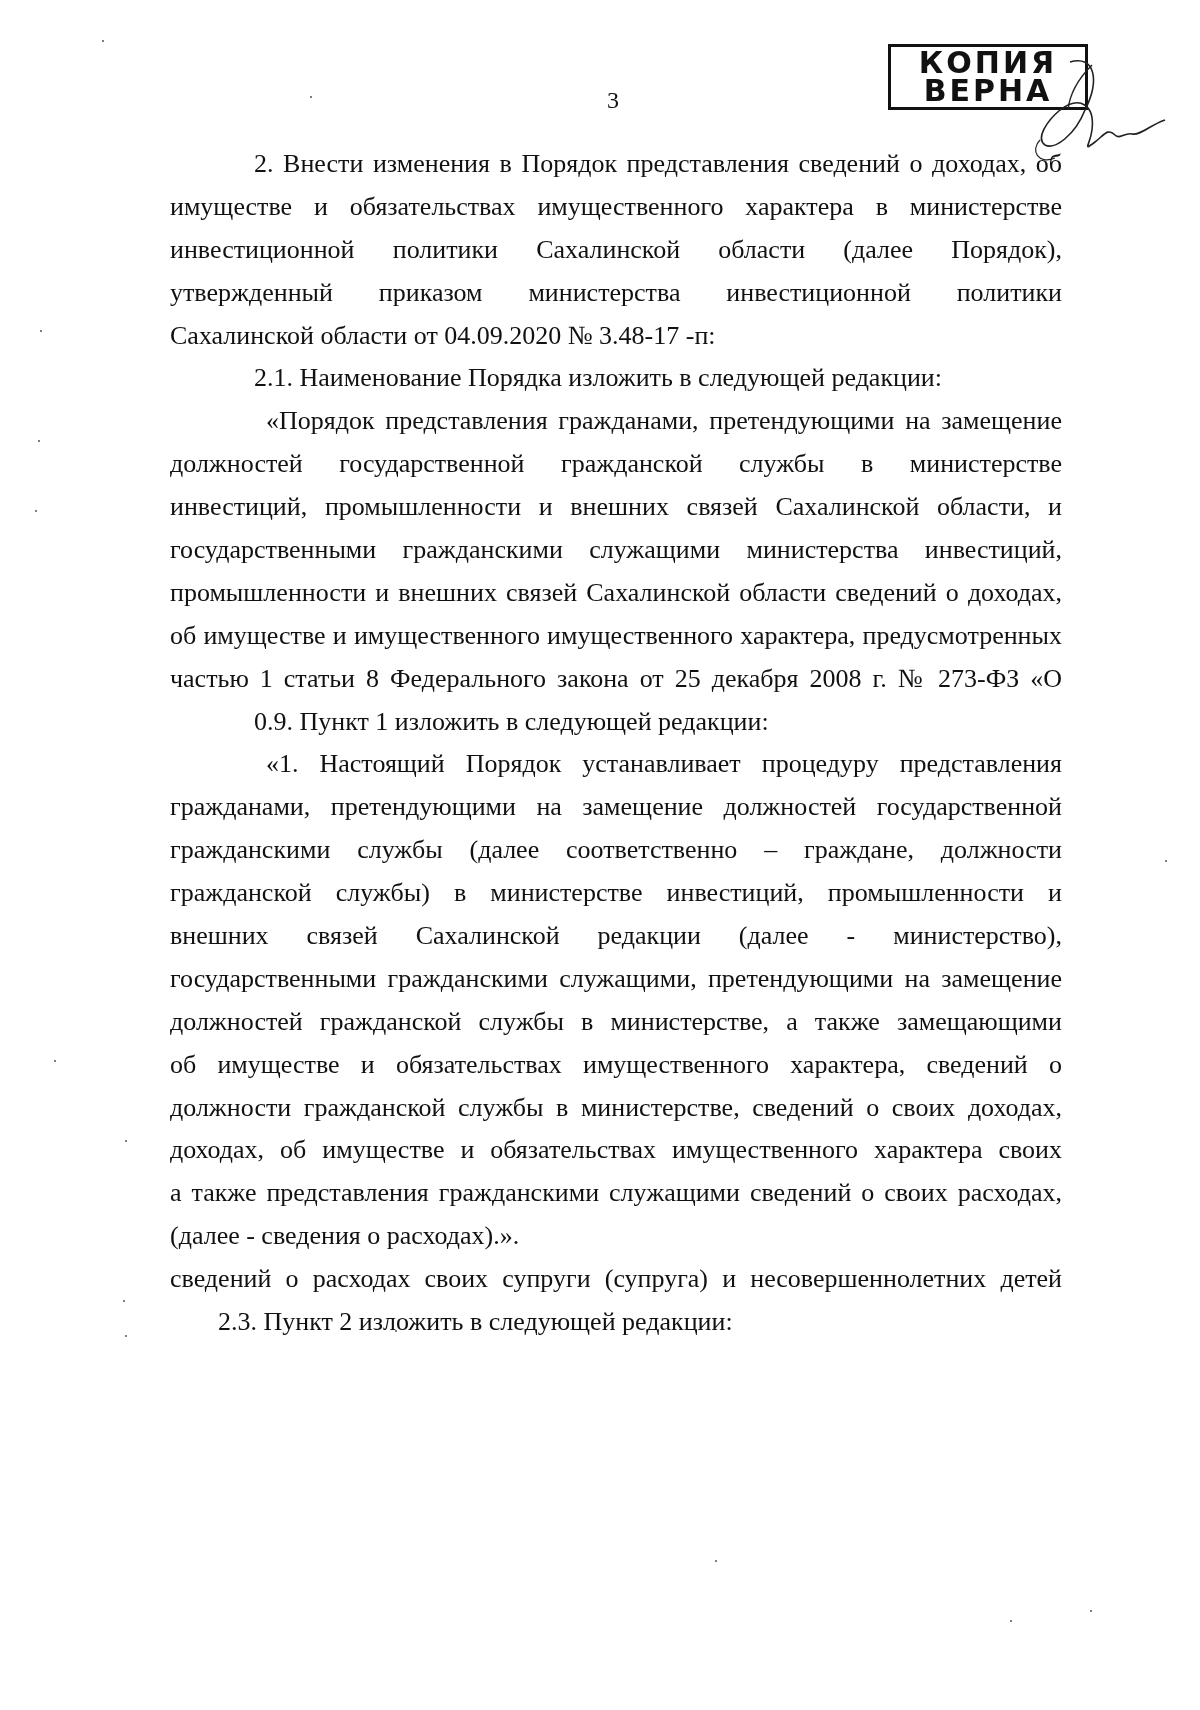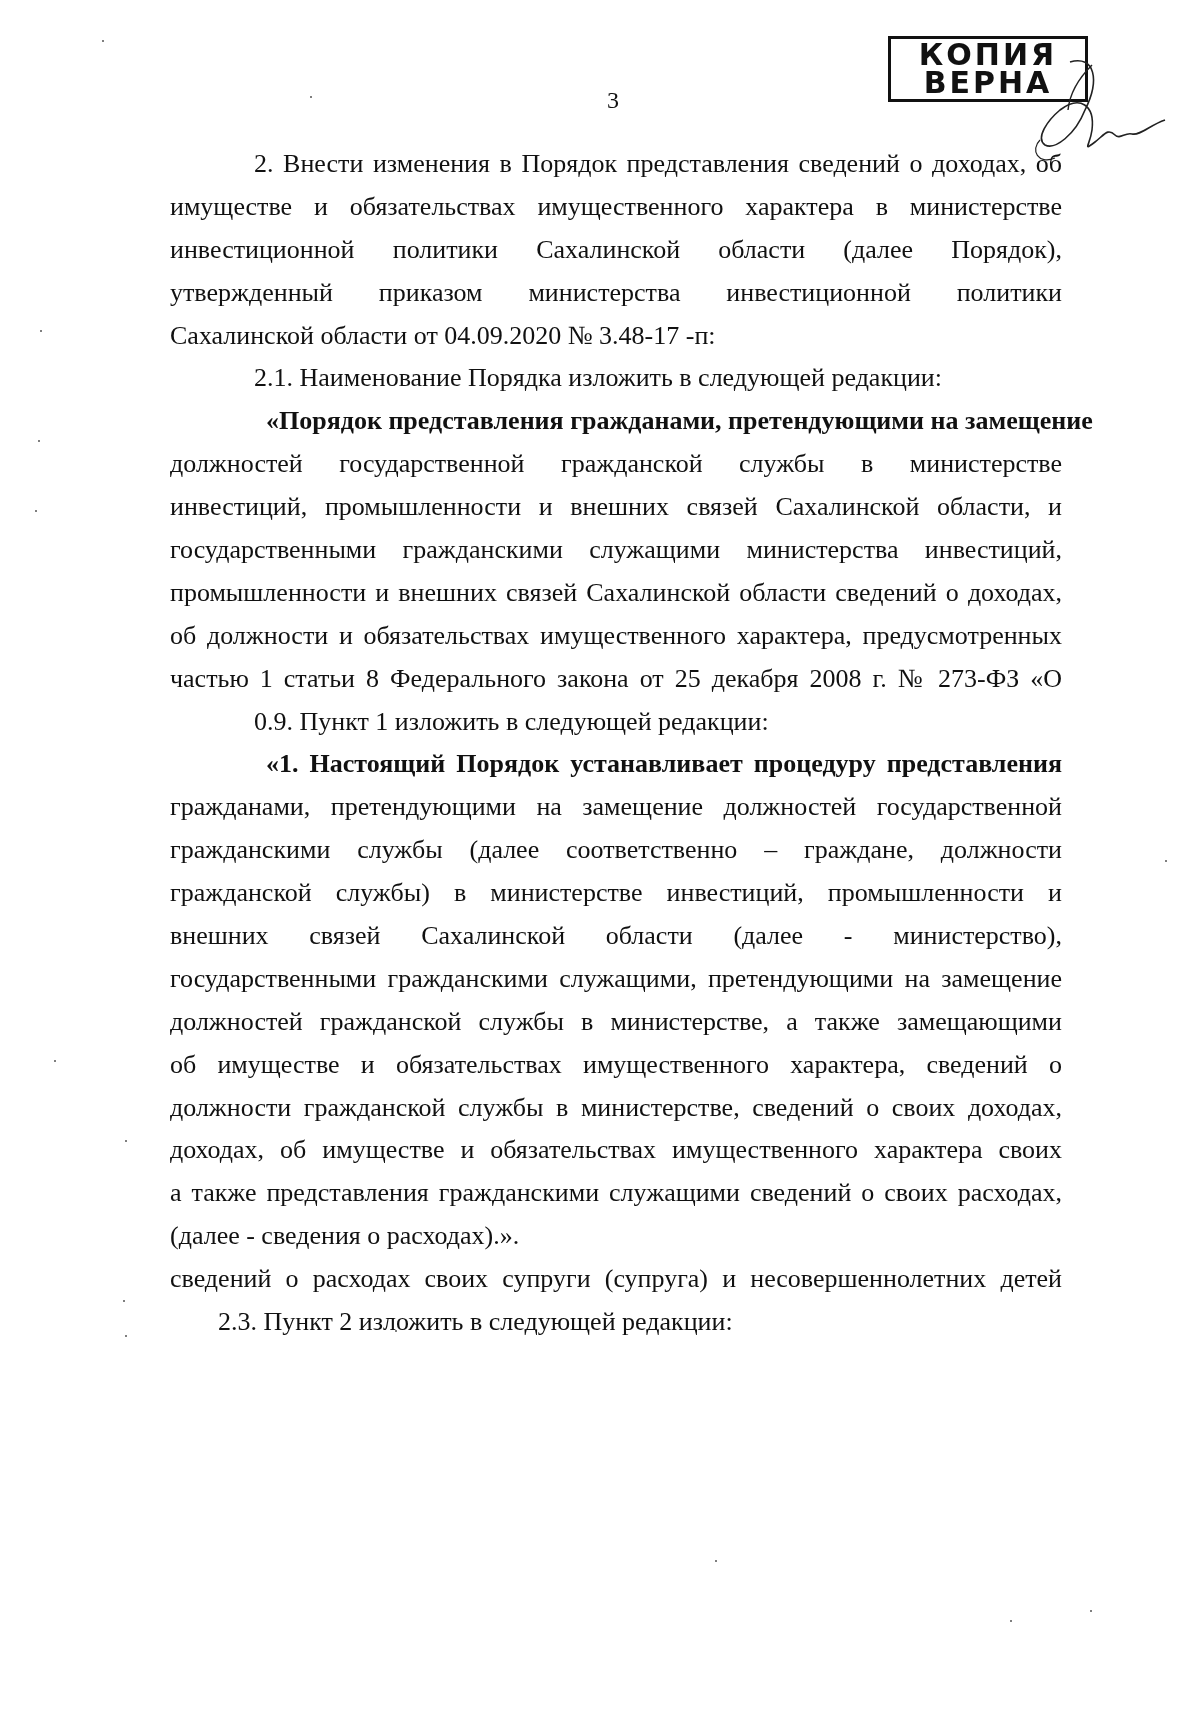--- a/index.html
+++ b/index.html
@@ -25,21 +25,21 @@
     .page-number {
       position: absolute;
       left: 607px;
       top: 86px;
       font-size: 24px;
       line-height: 28px;
     }
     .stamp {
       position: absolute;
       left: 888px;
-      top: 36px;
+      top: 44px;
       width: 200px;
       height: 66px;
       border: 3px solid #111;
       box-sizing: border-box;
       font-family: "DejaVu Sans", "Liberation Sans", sans-serif;
       font-weight: bold;
       font-size: 30px;
       line-height: 28px;
       letter-spacing: 3px;
       text-align: center;
@@ -67,21 +67,21 @@
       display: block;
       height: 42.9px;
       white-space: nowrap;
       text-align: justify;
       text-align-last: justify;
     }
     .line.last {
       text-align-last: left;
     }
     .line.indent-1 { padding-left: 84px; }
-    .line.indent-2 { padding-left: 96px; font-weight: bold; }
+    .line.indent-2 { padding-left: 96px; }
     .line.indent-3 { padding-left: 48px; }
     .specks span {
       position: absolute;
       width: 2px;
       height: 2px;
       background: #555;
       border-radius: 1px;
     }
   </style>
 </head>
@@ -115,34 +115,34 @@
     <div>
       <span class="line indent-1 last">2.1. Наименование Порядка изложить в следующей редакции:</span>
     </div>
 
     <div>
       <span class="line indent-2">«Порядок представления гражданами, претендующими на замещение</span>
       <span class="line">должностей государственной гражданской службы в министерстве</span>
       <span class="line">инвестиций, промышленности и внешних связей Сахалинской области, и</span>
       <span class="line">государственными гражданскими служащими министерства инвестиций,</span>
       <span class="line">промышленности и внешних связей Сахалинской области сведений о доходах,</span>
-      <span class="line">об должности и обязательствах имущественного характера, предусмотренных</span>
+      <span class="line">об имуществе и имущественного имущественного характера, предусмотренных</span>
       <span class="line">частью 1 статьи 8 Федерального закона от 25 декабря 2008 г. № 273-ФЗ «О</span>
     </div>
 
     <div>
       <span class="line indent-1 last">0.9. Пункт 1 изложить в следующей редакции:</span>
     </div>
 
     <div>
       <span class="line indent-2">«1. Настоящий Порядок устанавливает процедуру представления</span>
       <span class="line">гражданами, претендующими на замещение должностей государственной</span>
       <span class="line">гражданскими службы (далее соответственно – граждане, должности</span>
       <span class="line">гражданской службы) в министерстве инвестиций, промышленности и</span>
-      <span class="line">внешних связей Сахалинской области (далее - министерство),</span>
+      <span class="line">внешних связей Сахалинской редакции (далее - министерство),</span>
       <span class="line">государственными гражданскими служащими, претендующими на замещение</span>
       <span class="line">должностей гражданской службы в министерстве, а также замещающими</span>
       <span class="line">об имуществе и обязательствах имущественного характера, сведений о</span>
       <span class="line">должности гражданской службы в министерстве, сведений о своих доходах,</span>
       <span class="line">доходах, об имуществе и обязательствах имущественного характера своих</span>
       <span class="line">а также представления гражданскими служащими сведений о своих расходах,</span>
       <span class="line last">(далее - сведения о расходах).».</span>
       <span class="line">сведений о расходах своих супруги (супруга) и несовершеннолетних детей</span>
     </div>
 

